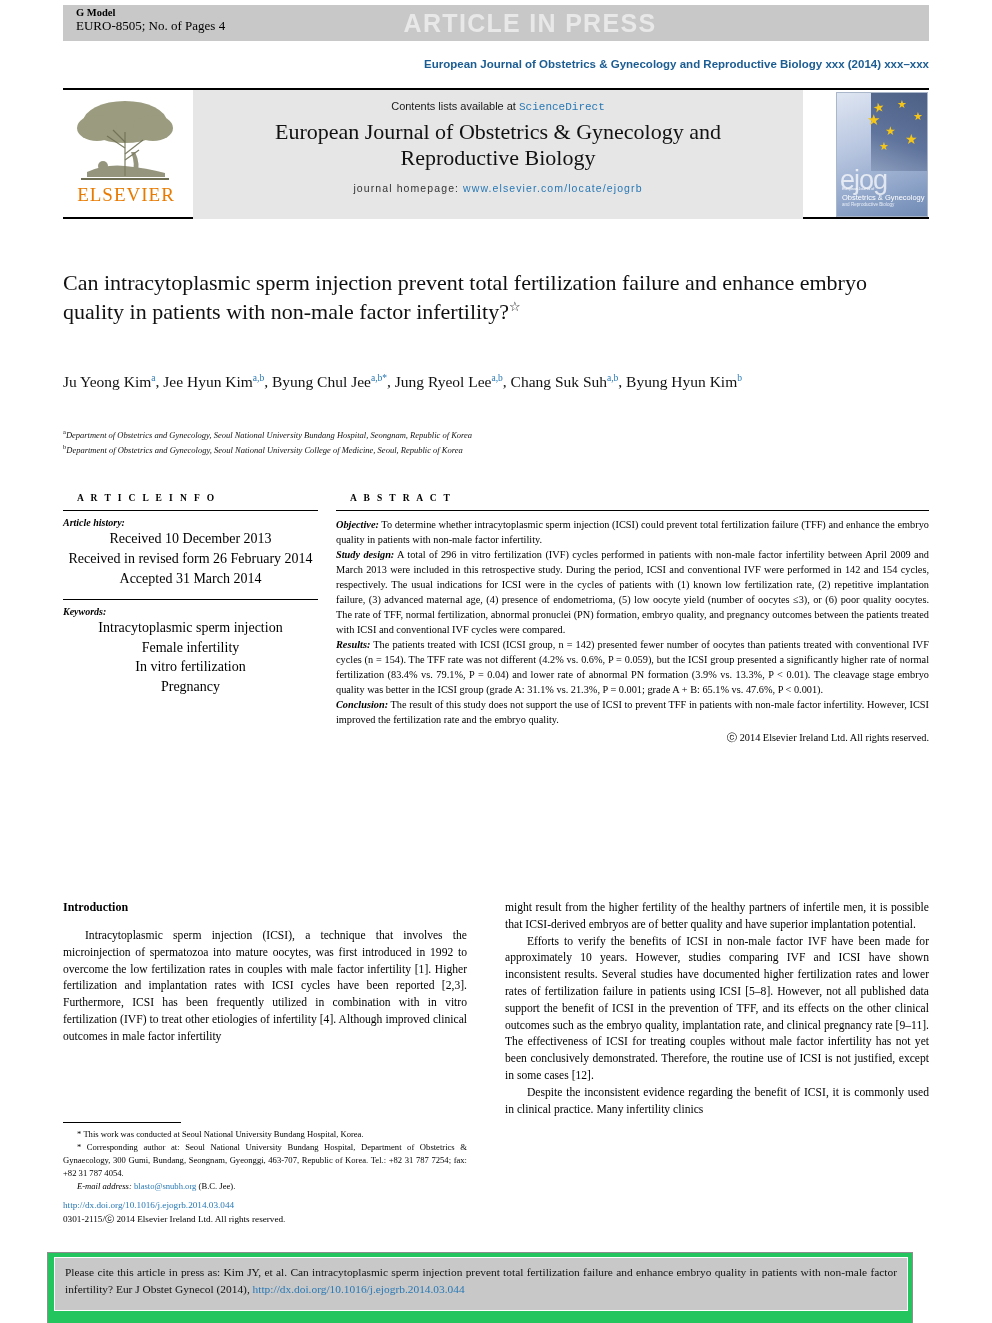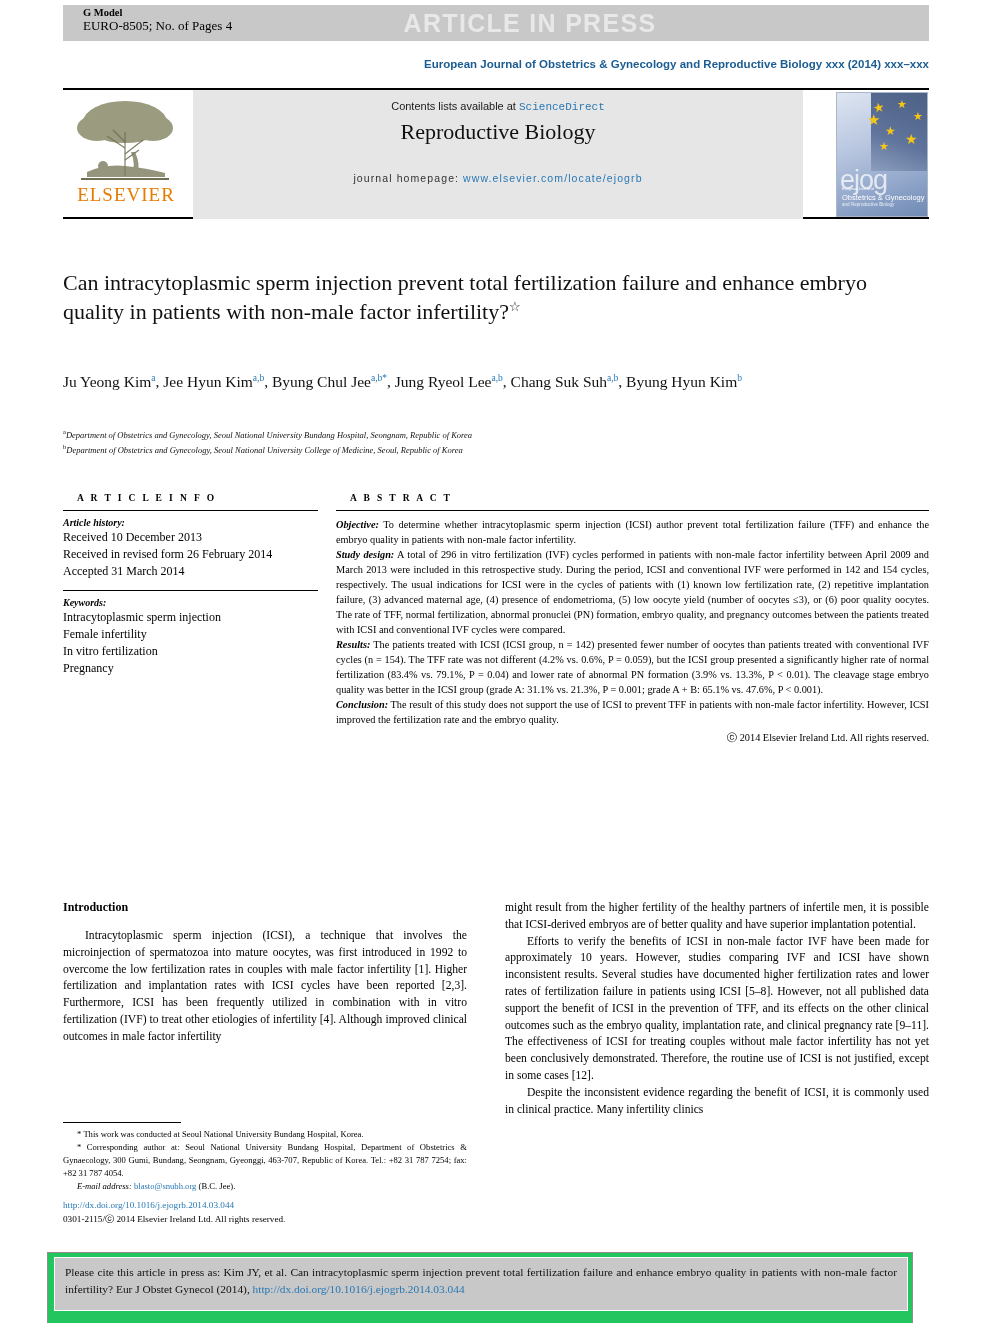--- a/index.html
+++ b/index.html
@@ -36,21 +36,21 @@
     text-align: center;
     color: #e8e8e8;
     font-family: "Liberation Sans", sans-serif;
     font-weight: bold;
     font-size: 25px;
     letter-spacing: 1.3px;
     padding-left: 34px;
   }
   .gmodel {
     position: absolute;
-    left: 83px;
+    left: 76px;
     top: 7px;
     font-family: "Liberation Serif", serif;
     font-size: 10.5px;
     font-weight: bold;
     line-height: 1.15;
     color: #000;
   }
   .gmodel .l2 {
     font-size: 13px;
     font-weight: normal;
@@ -101,21 +101,21 @@
     font-family: Liberation Mono, monospace;
   }
   .journal-name {
     margin-top: 6px;
     font-family: "Liberation Serif", serif;
     font-size: 22px;
     line-height: 1.18;
     color: #111;
   }
   .homepage-line {
-    margin-top: 27px;
+    margin-top: 11px;
     font-family: "Liberation Sans", sans-serif;
     font-size: 10.5px;
     letter-spacing: 1.1px;
     color: #333;
   }
   .homepage-line .url {
     color: #2878b5;
   }
 
   
@@ -277,22 +277,23 @@
     margin-top: 10px;
     margin-bottom: 6px;
   }
   .info-head {
     font-style: italic;
     font-weight: bold;
     font-size: 10px;
     margin-bottom: 1px;
   }
   .info-line {
-    font-size: 12px;
+    font-size: 14px;
     line-height: 1.42;
+    text-align: center;
   }
   .abs-body {
     font-size: 10.3px;
     line-height: 1.46;
     text-align: justify;
   }
   .abs-body .lead {
     font-style: italic;
     font-weight: bold;
   }
@@ -446,20 +447,21 @@
         <rect x="8" y="82" width="88" height="2" fill="#6f6f55"></rect>
       </svg>
       <div class="els-word">ELSEVIER</div>
     </div>
 
     <div class="masthead-center">
       <div class="contents-line">
         <span>Contents lists available at </span><span class="sd">ScienceDirect</span>
       </div>
       <div class="journal-name">
+        <div>European Journal of Obstetrics &amp; Gynecology and</div>
         <div>Reproductive Biology</div>
       </div>
       <div class="homepage-line">
         <span>journal homepage: </span><span class="url">www.elsevier.com/locate/ejogrb</span>
       </div>
     </div>
 
     <div class="ejog-cover">
       <div class="ejog-dark"></div>
       <span class="ejog-star" style="left:36px;top:8px;transform:rotate(-10deg);">★</span>
@@ -508,21 +510,21 @@
     <div class="info-line">Intracytoplasmic sperm injection</div>
     <div class="info-line">Female infertility</div>
     <div class="info-line">In vitro fertilization</div>
     <div class="info-line">Pregnancy</div>
   </div>
 
   <div class="abs-col">
     <div class="sec-label">A B S T R A C T</div>
     <div class="rule"></div>
     <div class="abs-body">
-      <p><span class="lead">Objective:</span><span> To determine whether intracytoplasmic sperm injection (ICSI) author prevent total fertilization failure (TFF) and enhance the embryo quality in patients with non-male factor infertility.</span></p>
+      <p><span class="lead">Objective:</span><span> To determine whether intracytoplasmic sperm injection (ICSI) could prevent total fertilization failure (TFF) and enhance the embryo quality in patients with non-male factor infertility.</span></p>
       <p><span class="lead">Study design:</span><span> A total of 296 in vitro fertilization (IVF) cycles performed in patients with non-male factor infertility between April 2009 and March 2013 were included in this retrospective study. During the period, ICSI and conventional IVF were performed in 142 and 154 cycles, respectively. The usual indications for ICSI were in the cycles of patients with (1) known low fertilization rate, (2) repetitive implantation failure, (3) advanced maternal age, (4) presence of endometrioma, (5) low oocyte yield (number of oocytes ≤3), or (6) poor quality oocytes. The rate of TFF, normal fertilization, abnormal pronuclei (PN) formation, embryo quality, and pregnancy outcomes between the patients treated with ICSI and conventional IVF cycles were compared.</span></p>
       <p><span class="lead">Results:</span><span> The patients treated with ICSI (ICSI group, n = 142) presented fewer number of oocytes than patients treated with conventional IVF cycles (n = 154). The TFF rate was not different (4.2% vs. 0.6%, P = 0.059), but the ICSI group presented a significantly higher rate of normal fertilization (83.4% vs. 79.1%, P = 0.04) and lower rate of abnormal PN formation (3.9% vs. 13.3%, P &lt; 0.01). The cleavage stage embryo quality was better in the ICSI group (grade A: 31.1% vs. 21.3%, P = 0.001; grade A + B: 65.1% vs. 47.6%, P &lt; 0.001).</span></p>
       <p><span class="lead">Conclusion:</span><span> The result of this study does not support the use of ICSI to prevent TFF in patients with non-male factor infertility. However, ICSI improved the fertilization rate and the embryo quality.</span></p>
       <div class="copyright">ⓒ 2014 Elsevier Ireland Ltd. All rights reserved.</div>
     </div>
   </div>
 
   <div class="body-left">
     <div class="h1">Introduction</div>
     <p class="para">

